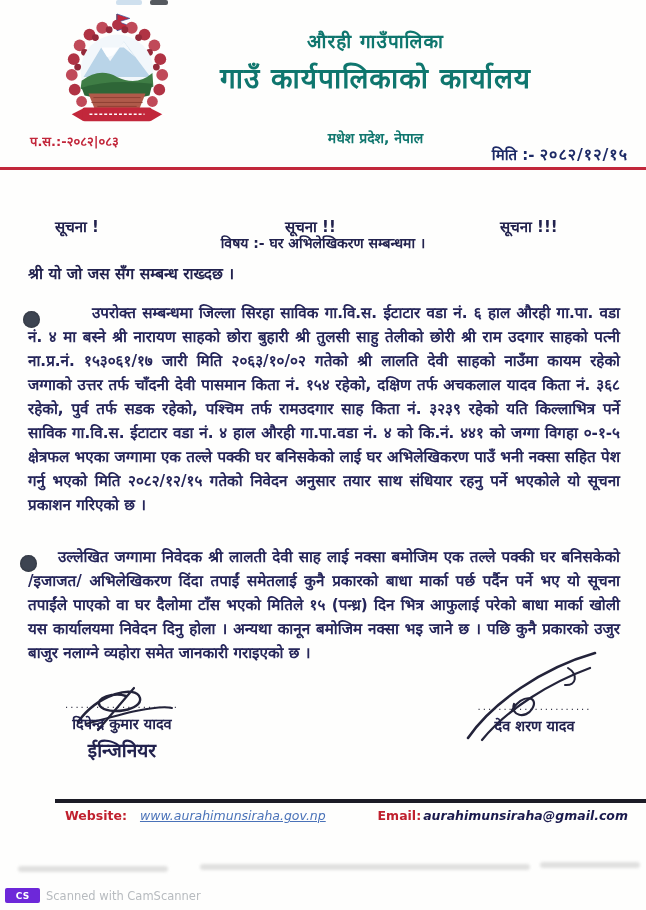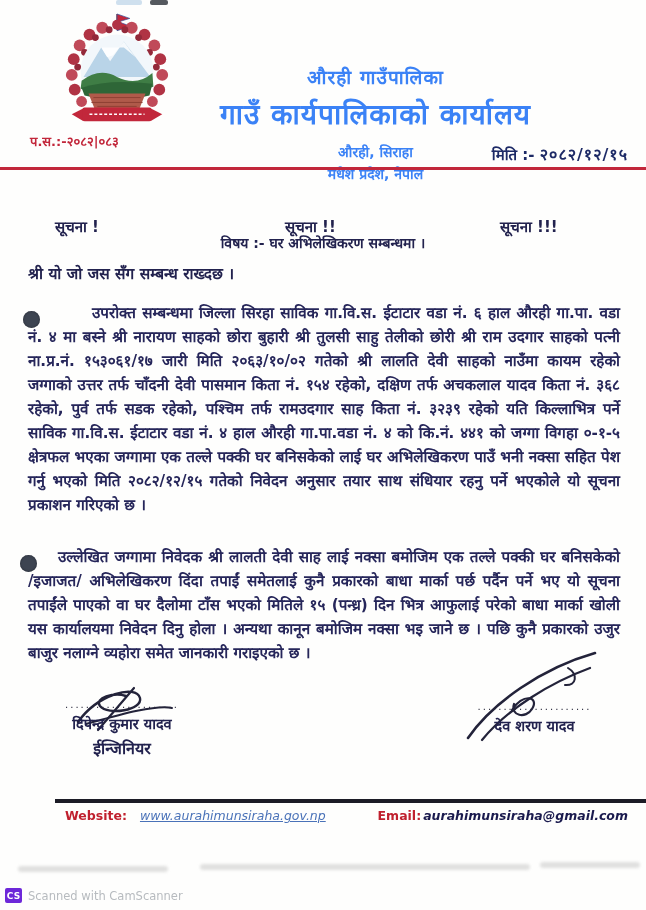--- a/index.html
+++ b/index.html
@@ -6,21 +6,21 @@
   .page{
     position:relative;width:646px;height:910px;overflow:hidden;
     background:#fefefd;
     font-family:"DejaVu Sans",sans-serif;
     color:#262655;
   }
   
   .emblem{position:absolute;left:56px;top:12px;width:122px;height:118px;}
   .top-smudge-blue{position:absolute;left:116px;top:0;width:26px;height:5px;background:#cfe0ee;border-radius:2px;}
   .top-smudge-dark{position:absolute;left:150px;top:0;width:18px;height:5px;background:#55595f;border-radius:2px;}
-  .hdr{position:absolute;left:145px;right:40px;text-align:center;color:#3b82f6;margin-top:36px;}
+  .hdr{position:absolute;left:145px;right:40px;text-align:center;color:#0f766e;}
   .hdr-muni{top:28px;font-size:19px;font-weight:bold;letter-spacing:1px;}
   .hdr-office{top:58px;font-size:28px;font-weight:bold;letter-spacing:1px;}
   .hdr-addr1{top:106px;font-size:14px;font-weight:bold;}
   .hdr-addr2{top:128px;font-size:14px;font-weight:bold;}
   .ref-no{position:absolute;left:30px;top:132px;font-size:13px;font-weight:bold;color:#c2273b;}
   .date-line{position:absolute;right:18px;top:143px;font-size:15px;font-weight:bold;color:#1d2a66;}
   .date-line .dval{font-size:16px;letter-spacing:1px;}
   .red-rule{position:absolute;left:0;top:167px;width:646px;height:3px;background:#c2273b;}
   
   .suchana{position:absolute;top:184px;font-size:15px;font-weight:bold;color:#22224e;margin-top:32px;}
@@ -35,39 +35,39 @@
   
   .hole{position:absolute;width:17px;height:17px;border-radius:50%;background:#3d4451;box-shadow:inset 0 0 2px #20242c;}
   .hole1{left:23px;top:311px;}
   .hole2{left:20px;top:555px;}
   
   .sig-block{position:absolute;text-align:center;color:#22224e;}
   .sig-left{left:42px;top:700px;width:160px;}
   .sig-right{left:452px;top:702px;width:165px;}
   .sig-dots{font-size:10px;letter-spacing:2px;color:#2a2a3c;line-height:10px;display:block;}
   .sig-name{font-size:14.5px;font-weight:bold;margin-top:3px;}
-  .sig-title{font-size:16px;font-weight:bold;margin-top:4px;}
+  .sig-title{font-size:19px;font-weight:bold;margin-top:4px;}
   .scribble{position:absolute;pointer-events:none;}
   .scribble-left{left:70px;top:682px;width:120px;height:52px;}
   .scribble-right{left:450px;top:648px;width:155px;height:95px;}
   
   .footer-rule{position:absolute;left:55px;top:799px;width:591px;height:3.5px;background:#1c1c26;}
   .footer-row{position:absolute;left:65px;right:18px;top:808px;display:flex;justify-content:space-between;
               font-size:12.5px;}
   .f-label{color:#c0202e;font-weight:bold;}
   .f-web{color:#4a72b8;font-style:italic;text-decoration:underline;margin-left:13px;}
   .f-email{color:#1a1a4e;font-style:italic;font-weight:bold;margin-left:2px;}
   
   .streak{position:absolute;height:6px;background:rgba(120,120,120,0.22);filter:blur(1.5px);border-radius:3px;}
   .streak1{left:18px;top:866px;width:150px;}
   .streak2{left:200px;top:864px;width:330px;}
   .streak3{left:540px;top:862px;width:100px;}
   
   .cam{position:absolute;left:5px;top:888px;display:flex;align-items:center;gap:6px;}
-  .cam-box{width:17px;height:15px;background:#6d28d9;color:#ffffff;font-size:9px;font-weight:bold;
+  .cam-box{width:35px;height:15px;background:#6d28d9;color:#ffffff;font-size:9px;font-weight:bold;
            display:flex;align-items:center;justify-content:center;border-radius:2px;}
   .cam-text{font-size:11.5px;color:#b7bbbf;}
 </style>
 </head>
 <body>
 
 <div class="page">
 
   <div class="top-smudge-blue"></div>
   <div class="top-smudge-dark"></div>
@@ -116,21 +116,20 @@
     <path d="M 36 87 L 84 87 M 34 92 L 86 92 M 40 96 L 80 96" stroke="#8f4034" stroke-width="1" fill="none"></path>
 
     <polygon points="26,98 14,104 26,111" fill="#c2273b"></polygon>
     <polygon points="94,98 106,104 94,111" fill="#c2273b"></polygon>
     <rect x="25" y="97" width="70" height="14" rx="2" fill="#c2273b"></rect>
     <line x1="32" y1="104" x2="88" y2="104" stroke="#ffffff" stroke-width="1.6" stroke-dasharray="3 2"></line>
   </svg>
 
   <div class="hdr hdr-muni">औरही गाउँपालिका</div>
   <div class="hdr hdr-office">गाउँ कार्यपालिकाको कार्यालय</div>
-  <div class="hdr hdr-addr1">औरही, सिराहा</div>
   <div class="hdr hdr-addr2">मधेश प्रदेश, नेपाल</div>
   <div class="ref-no">प.स.:-२०८२|०८३</div>
   <div class="date-line"><span>मिति :- </span><span class="dval">२०८२/१२/१५</span></div>
   <div class="red-rule"></div>
 
   <span class="suchana s1">सूचना !</span>
   <span class="suchana s2">सूचना !!</span>
   <span class="suchana s3">सूचना !!!</span>
 
   <div class="subject">विषय :- घर अभिलेखिकरण सम्बन्धमा ।</div>

